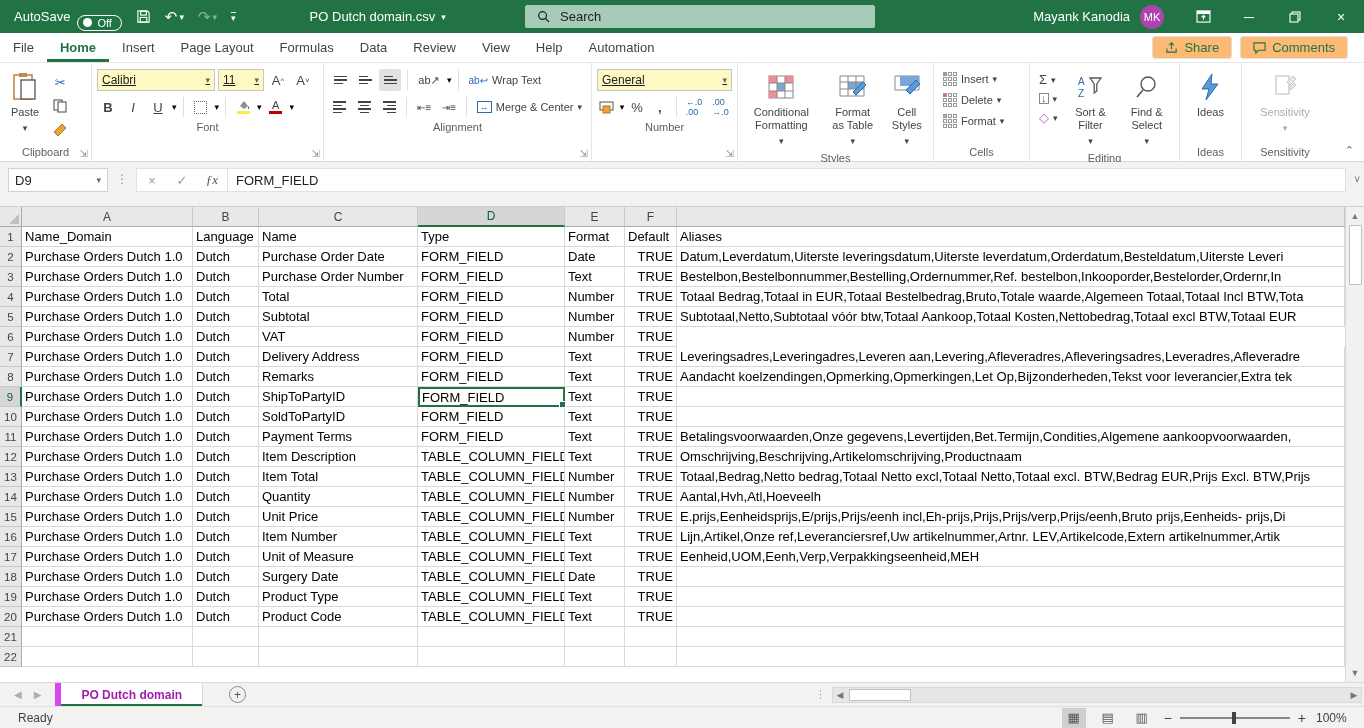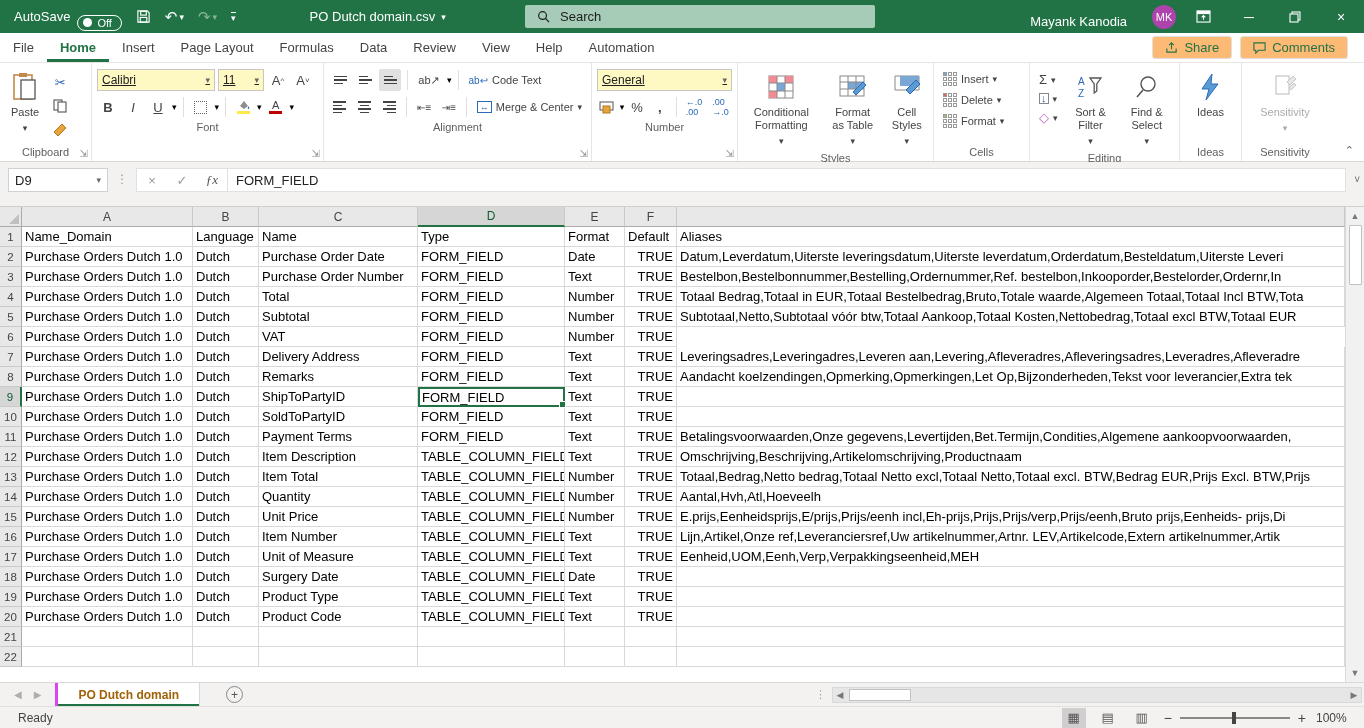--- a/index.html
+++ b/index.html
@@ -14,21 +14,21 @@
   .as-toggle { display:flex; align-items:center; gap:5px; border:1px solid #fff; border-radius:10px; padding:1px 9px 1px 5px; font-size:11px;margin-top:12px; }
   .as-dot { width:9px; height:9px; border-radius:50%; background:#fff; display:inline-block; }
   .tb-btn { background:none; border:none; color:#fff; font-size:15px; cursor:pointer; display:flex; align-items:center; gap:2px; }
   .tb-btn.dim { opacity:.45; }
   .chev { font-size:9px; }
   .qat-custom { border-top:1.5px solid #fff; padding-top:1px; font-size:9px; line-height:8px; }
   .doc-title { margin-left:74px; display:flex; align-items:center; gap:6px; white-space:nowrap; }
   .searchbox { position:absolute; left:525px; top:5px; width:350px; height:23px; background:#A6CBB7; border-radius:2px;
     display:flex; align-items:center; gap:10px; padding-left:12px; color:#1d1d1d; font-size:13px; }
   .tb-right { margin-left:auto; display:flex; align-items:center; height:100%; }
-  .user { display:flex; align-items:flex-end; gap:25px; margin-right:4px; }
+  .user { display:flex; align-items:center; gap:10px; margin-right:16px; }
   .avatar { width:24px; height:24px; border-radius:50%; background:#AD44AD; color:#fff; font-size:11px;
     display:flex; align-items:center; justify-content:center; }
   .win-btn { width:46px; height:33px; display:flex; align-items:center; justify-content:center; color:#fff; font-size:14px; cursor:pointer; }
 
   
   .tabrow { height:30px; background:#fff; display:flex; align-items:center; flex:none; border-bottom:1px solid #E6E6E6; }
   .rtab { padding:0 13px; height:100%; display:flex; align-items:center; font-size:13px; color:#444; cursor:pointer; white-space:nowrap; }
   .rtab.active { font-weight:bold; color:#217346; box-shadow:inset 0 -3px 0 #217346; }
   .tabrow-right { margin-left:auto; display:flex; gap:8px; padding-right:16px; }
   .pill-btn { display:flex; align-items:center; gap:6px; border:1px solid #E1DFDD; border-radius:3px; padding:3px 12px;
@@ -99,22 +99,22 @@
   .col-d { width:147px; flex:none; } .col-e { width:60px; flex:none; } .col-f { width:52px; flex:none; }
   .col-g { flex:1; min-width:0; }
   .vscroll { width:19px; flex:none; background:#F1F1F1; border-left:1px solid #D9D9D9; display:flex; flex-direction:column; align-items:center; }
   .vs-arrow { height:18px; width:100%; display:flex; align-items:center; justify-content:center; color:#777; font-size:9px; cursor:pointer; }
   .vs-thumb { width:13px; height:60px; background:#fff; border:1px solid #C1C1C1; border-radius:1px; cursor:grab; }
   .vs-track { flex:1; }
 
   
   .sheettabbar { height:24px; background:#F3F2F1; border-top:1px solid #D9D9D9; display:flex; align-items:stretch; flex:none; font-size:12px; }
   .stb-nav { display:flex; align-items:center; gap:12px; padding:0 14px; color:#B0AEAC; font-size:10px; }
-  .sheettab { background:#fff; color:#a16207; font-weight:bold; display:flex; align-items:center; padding:0 20px;
-    border-right:1px solid #D9D9D9; border-left:3px solid #d946ef; box-shadow:inset 0 -2px 0 #217346; cursor:pointer; }
+  .sheettab { background:#fff; color:#a21caf; font-weight:bold; display:flex; align-items:center; padding:0 20px;
+    border-right:1px solid #D9D9D9; border-left:6px solid #d946ef; box-shadow:inset 0 -2px 0 #217346; cursor:pointer; }
   .addsheet { width:17px; height:17px; border:1px solid #888; border-radius:50%; color:#555; display:flex; align-items:center;
     justify-content:center; font-size:12px; margin:3px 0 0 26px; cursor:pointer; }
   .stb-right { margin-left:auto; display:flex; align-items:center; gap:6px; padding-right:2px; }
   .hdots { color:#999; font-size:11px; }
   .hscroll { width:530px; height:16px; background:#E6E6E6; border:1px solid #D9D9D9; display:flex; align-items:center; }
   .hs-arrow { width:14px; text-align:center; color:#777; font-size:9px; cursor:pointer; }
   .hs-thumb { width:62px; height:12px; background:#fff; border:1px solid #C1C1C1; margin-left:2px; cursor:grab; }
 
   
   .statusbar { height:22px; background:#F3F2F1; border-top:1px solid #E1DFDD; display:flex; align-items:center;
@@ -359,21 +359,21 @@
               </span>
             </span>
           <span class="vline"></span>
           <span class="smallbtn" style="width:30px;font-size:11px">
               <span>ab↗</span>
             </span>
           <span class="chev">▾</span>
           <span class="vline"></span>
           <span class="medbtn">
             <span style="font-size:10px;color:#2B6BB5">ab↩</span>
-            <span>Code Text</span>
+            <span>Wrap Text</span>
           </span>
         </div>
         <div class="fr">
           <span class="smallbtn">
               <span class="lines-icon">
                 <i style="width:13px"></i>
                 <i style="width:9px"></i>
                 <i style="width:13px"></i>
                 <i style="width:9px"></i>
               </span>

